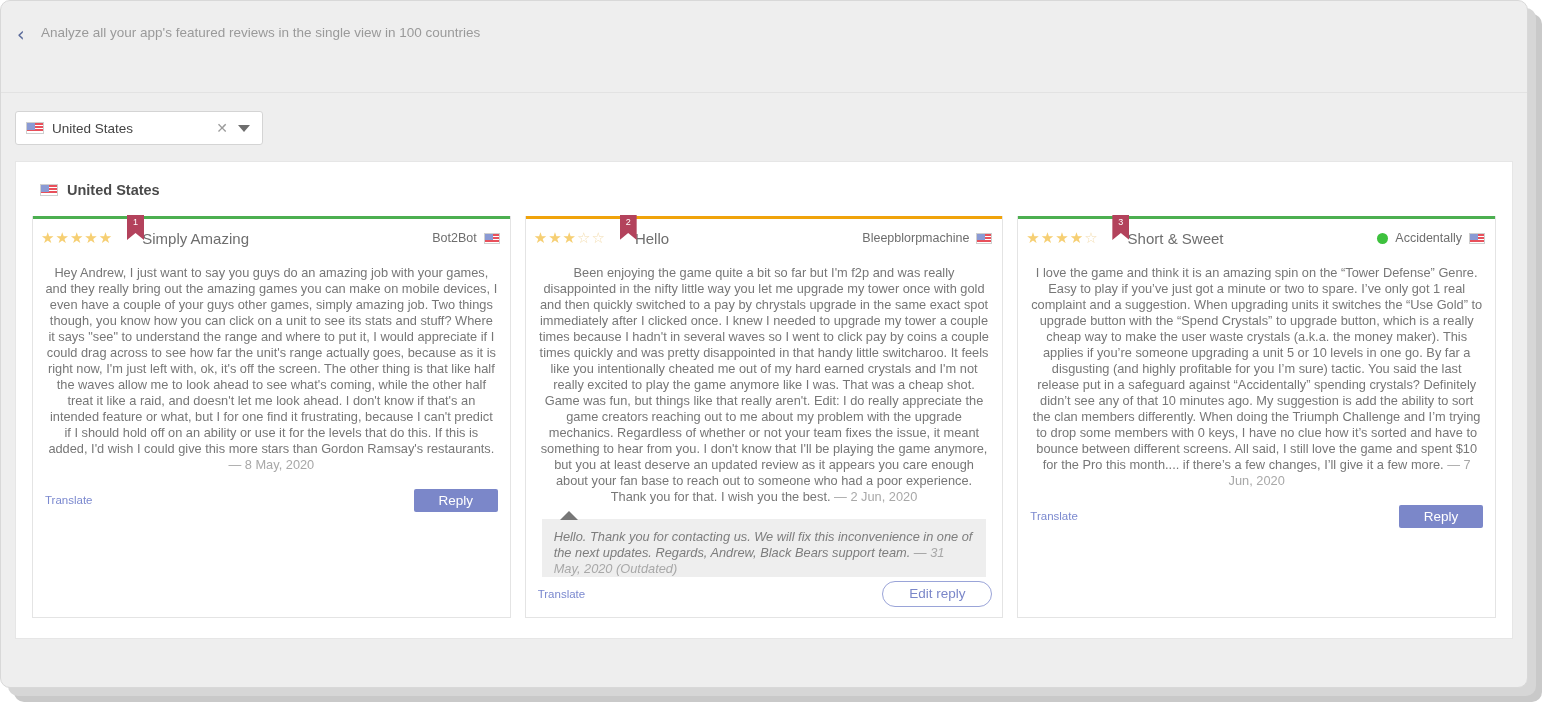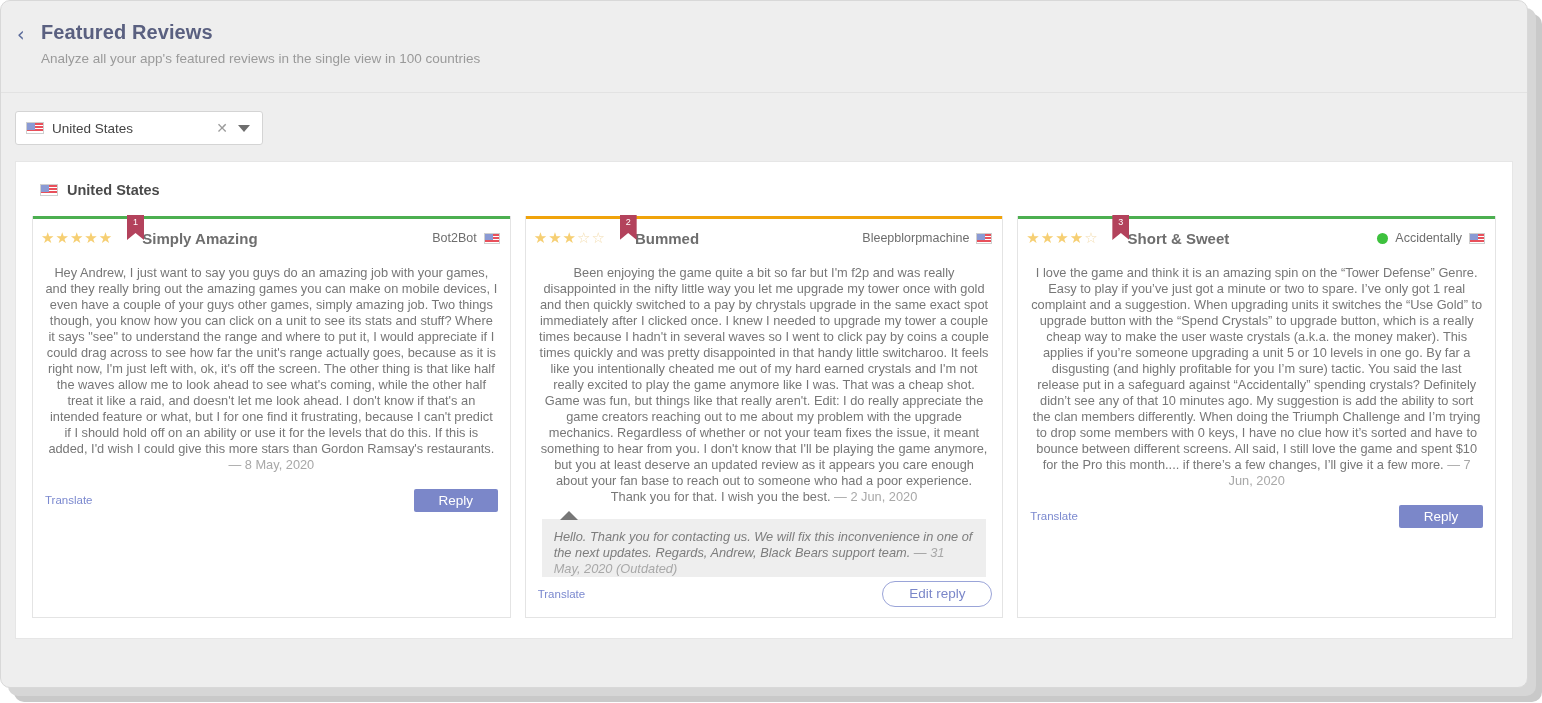--- a/index.html
+++ b/index.html
@@ -212,21 +212,20 @@
     font-family: "Liberation Sans", sans-serif;
   }
   .card-title {
     font-size: 15px;
     color: #6e6e6e;
     margin-left: 30px;
     white-space: nowrap;
     overflow: hidden;
     text-overflow: ellipsis;
     flex: 1 1 auto;
-    font-weight: bold;
   }
   .card-author {
     display: flex;
     align-items: center;
     gap: 7px;
     font-size: 12.5px;
     color: #6e6e6e;
     flex: 0 0 auto;
     margin-left: 8px;
   }
@@ -324,21 +323,20 @@
 </head>
 <body>
 
 <div id="frame-shadow"></div>
 <div id="frame-shadow-2"></div>
 
 <div id="app-frame">
 
   <div class="page-header">
     <div class="back-chevron">‹</div>
-    <div class="page-title">Featured Reviews</div>
     <div class="page-subtitle">Analyze all your app's featured reviews in the single view in 100 countries</div>
   </div>
 
   <div class="filter-bar">
     <div class="country-select">
       <span class="flag"></span>
       <span class="sel-label">United States</span>
       <span class="sel-clear">✕</span>
       <span class="sel-caret"></span>
     </div>
@@ -379,21 +377,21 @@
           <div class="card-topbar" style="background: rgb(240, 163, 10);"></div>
           <div class="card-head">
             <div class="stars">
               <span class="star">★</span>
               <span class="star">★</span>
               <span class="star">★</span>
               <span class="star empty">☆</span>
               <span class="star empty">☆</span>
             </div>
             <div class="ribbon" style="left: 94px;">2</div>
-            <div class="card-title">Bummed</div>
+            <div class="card-title">Hello</div>
             <div class="card-author">
               <span>Bleepblorpmachine</span>
               <span class="flag sm"></span>
             </div>
           </div>
           <div class="card-body">
             <p class="review-text">Been enjoying the game quite a bit so far but I'm f2p and was really disappointed in the nifty little way you let me upgrade my tower once with gold and then quickly switched to a pay by chrystals upgrade in the same exact spot immediately after I clicked once. I knew I needed to upgrade my tower a couple times because I hadn't in several waves so I went to click pay by coins a couple times quickly and was pretty disappointed in that handy little switcharoo. It feels like you intentionally cheated me out of my hard earned crystals and I'm not really excited to play the game anymore like I was. That was a cheap shot. Game was fun, but things like that really aren't. Edit: I do really appreciate the game creators reaching out to me about my problem with the upgrade mechanics. Regardless of whether or not your team fixes the issue, it meant something to hear from you. I don't know that I'll be playing the game anymore, but you at least deserve an updated review as it appears you care enough about your fan base to reach out to someone who had a poor experience. Thank you for that. I wish you the best. <span class="review-date">— 2 Jun, 2020</span></p>
             <div class="reply-bubble">
               <p class="reply-text">Hello. Thank you for contacting us. We will fix this inconvenience in one of the next updates. Regards, Andrew, Black Bears support team. <span class="reply-date">— 31 May, 2020 (Outdated)</span></p>
             </div>

